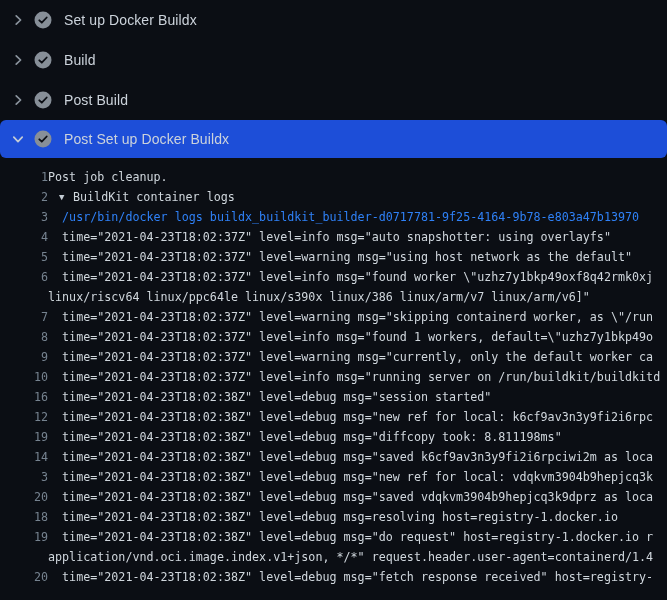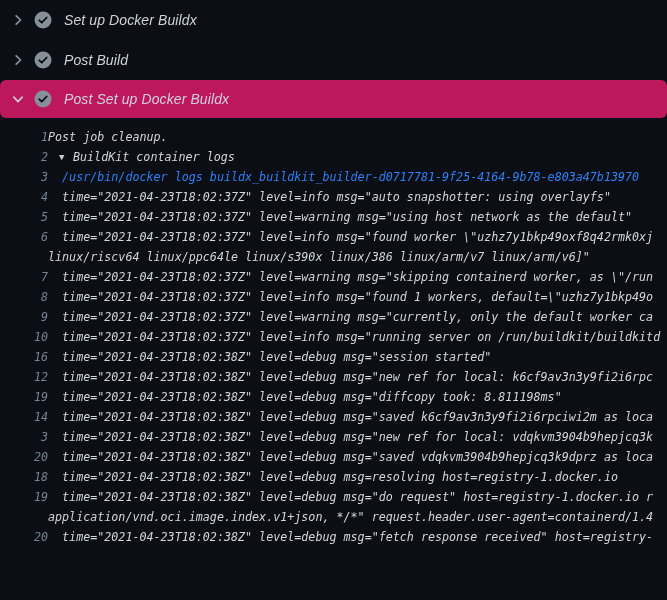--- a/index.html
+++ b/index.html
@@ -2,34 +2,34 @@
 <html><head>
 <meta charset="utf-8">
 <style>
   * { margin: 0; padding: 0; box-sizing: border-box; }
   html, body {
     width: 667px; height: 600px;
     background: #0b0e14;
     overflow: hidden;
     font-family: "Liberation Sans", "DejaVu Sans", sans-serif;
   }
-  .app { width: 667px; height: 600px; position: relative; font-style: italic; }
+  .app { width: 667px; height: 600px; position: relative; }
 
   
   .steps-list { }
   .step-row {
     height: 40px;
     display: flex;
     align-items: center;
     padding-left: 10px;
     cursor: pointer;
   }
   .step-row.expanded {
     height: 38px;
-    background: #be185d;
+    background: #1d4ed8;
     border-radius: 6px;
   }
   .chev {
     width: 16px; height: 16px;
     display: inline-flex; align-items: center; justify-content: center;
     flex: 0 0 16px;
   }
   .check {
     width: 18px; height: 18px;
     margin-left: 8px;
@@ -103,20 +103,34 @@
           <svg width="16" height="16" viewBox="0 0 16 16">
             <path d="M6.2 3.8 L10.6 8 L6.2 12.2" fill="none" stroke="#8b949e" stroke-width="1.7" stroke-linecap="round" stroke-linejoin="round"></path>
           </svg>
         </span>
         <span class="check">
           <svg width="18" height="18" viewBox="0 0 18 18">
             <circle cx="9" cy="9" r="8.5" fill="#878f98"></circle>
             <path d="M5.3 9.3 L7.8 11.7 L12.7 6.5" fill="none" stroke="#0b0e14" stroke-width="1.8" stroke-linecap="round" stroke-linejoin="round"></path>
           </svg>
         </span>
+        <span class="step-label">Build</span>
+      </div>
+      <div class="step-row">
+        <span class="chev">
+          <svg width="16" height="16" viewBox="0 0 16 16">
+            <path d="M6.2 3.8 L10.6 8 L6.2 12.2" fill="none" stroke="#8b949e" stroke-width="1.7" stroke-linecap="round" stroke-linejoin="round"></path>
+          </svg>
+        </span>
+        <span class="check">
+          <svg width="18" height="18" viewBox="0 0 18 18">
+            <circle cx="9" cy="9" r="8.5" fill="#878f98"></circle>
+            <path d="M5.3 9.3 L7.8 11.7 L12.7 6.5" fill="none" stroke="#0b0e14" stroke-width="1.8" stroke-linecap="round" stroke-linejoin="round"></path>
+          </svg>
+        </span>
         <span class="step-label">Post Build</span>
       </div>
       <div class="step-row expanded">
         <span class="chev">
           <svg width="16" height="16" viewBox="0 0 16 16">
             <path d="M3.8 6.2 L8 10.6 L12.2 6.2" fill="none" stroke="#c4ccd4" stroke-width="1.7" stroke-linecap="round" stroke-linejoin="round"></path>
           </svg>
         </span>
         <span class="check">
           <svg width="18" height="18" viewBox="0 0 18 18">

